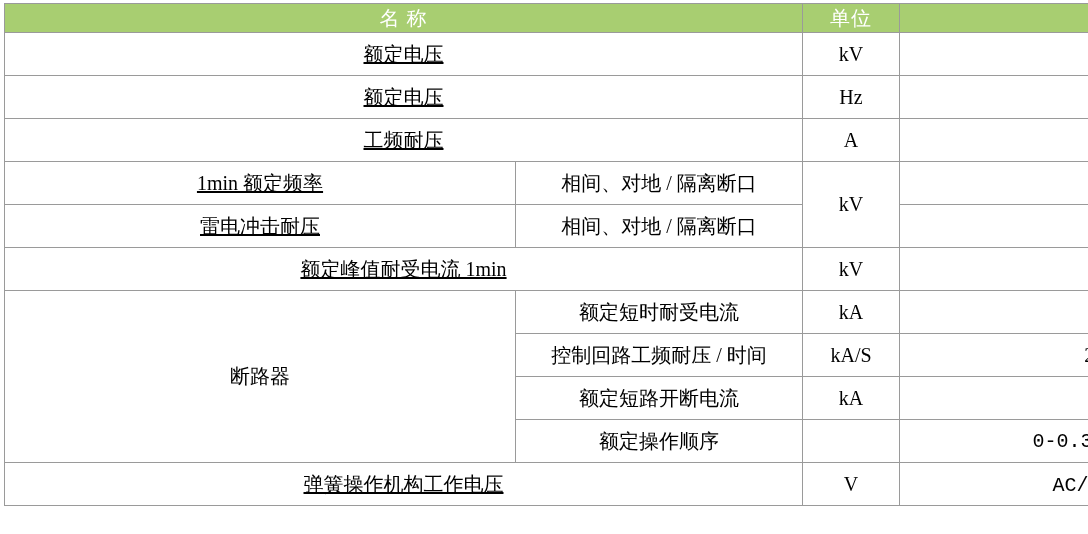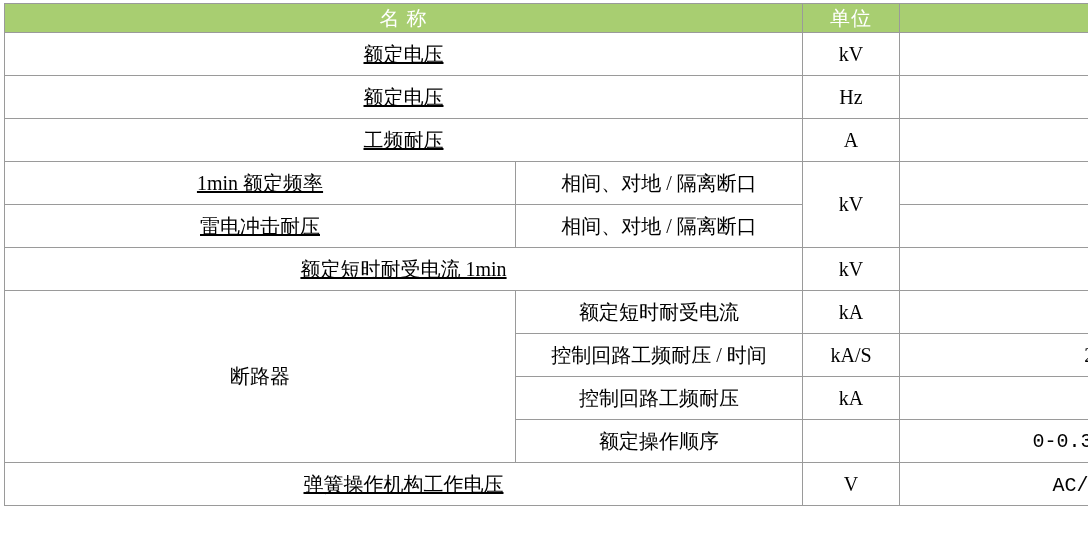--- a/index.html
+++ b/index.html
@@ -114,38 +114,38 @@
       <td class="val">95/118</td>
     </tr>
 
     <tr class="row-h">
       <td class="name-left">雷电冲击耐压</td>
       <td class="sub-inner">相间、对地 / 隔离断口</td>
       <td class="val">185/215</td>
     </tr>
 
     <tr class="row-h">
-      <td colspan="2" class="name-left">额定短时耐受电流 1min</td>
+      <td colspan="2" class="name-left">额定峰值耐受电流 1min</td>
       <td class="unit">kV</td>
       <td class="val">2</td>
     </tr>
 
     <tr class="row-h">
       <td class="breaker-label" rowspan="4">断路器</td>
       <td class="sub-inner">额定短时耐受电流</td>
       <td class="unit">kA</td>
       <td class="val">20 ～ 31.5</td>
     </tr>
     <tr class="row-h">
       <td class="sub-inner">控制回路工频耐压 / 时间</td>
       <td class="unit">kA/S</td>
       <td class="val">20 ～ 31.5/4</td>
     </tr>
     <tr class="row-h">
-      <td class="sub-inner">控制回路工频耐压</td>
+      <td class="sub-inner">额定短路开断电流</td>
       <td class="unit">kA</td>
       <td class="val">50 ～ 80</td>
     </tr>
     <tr class="row-h">
       <td class="sub-inner">额定操作顺序</td>
       <td class="unit"></td>
       <td class="mono">0-0.3s-CO-180s-CO</td>
     </tr>
 
     <tr class="row-h">

